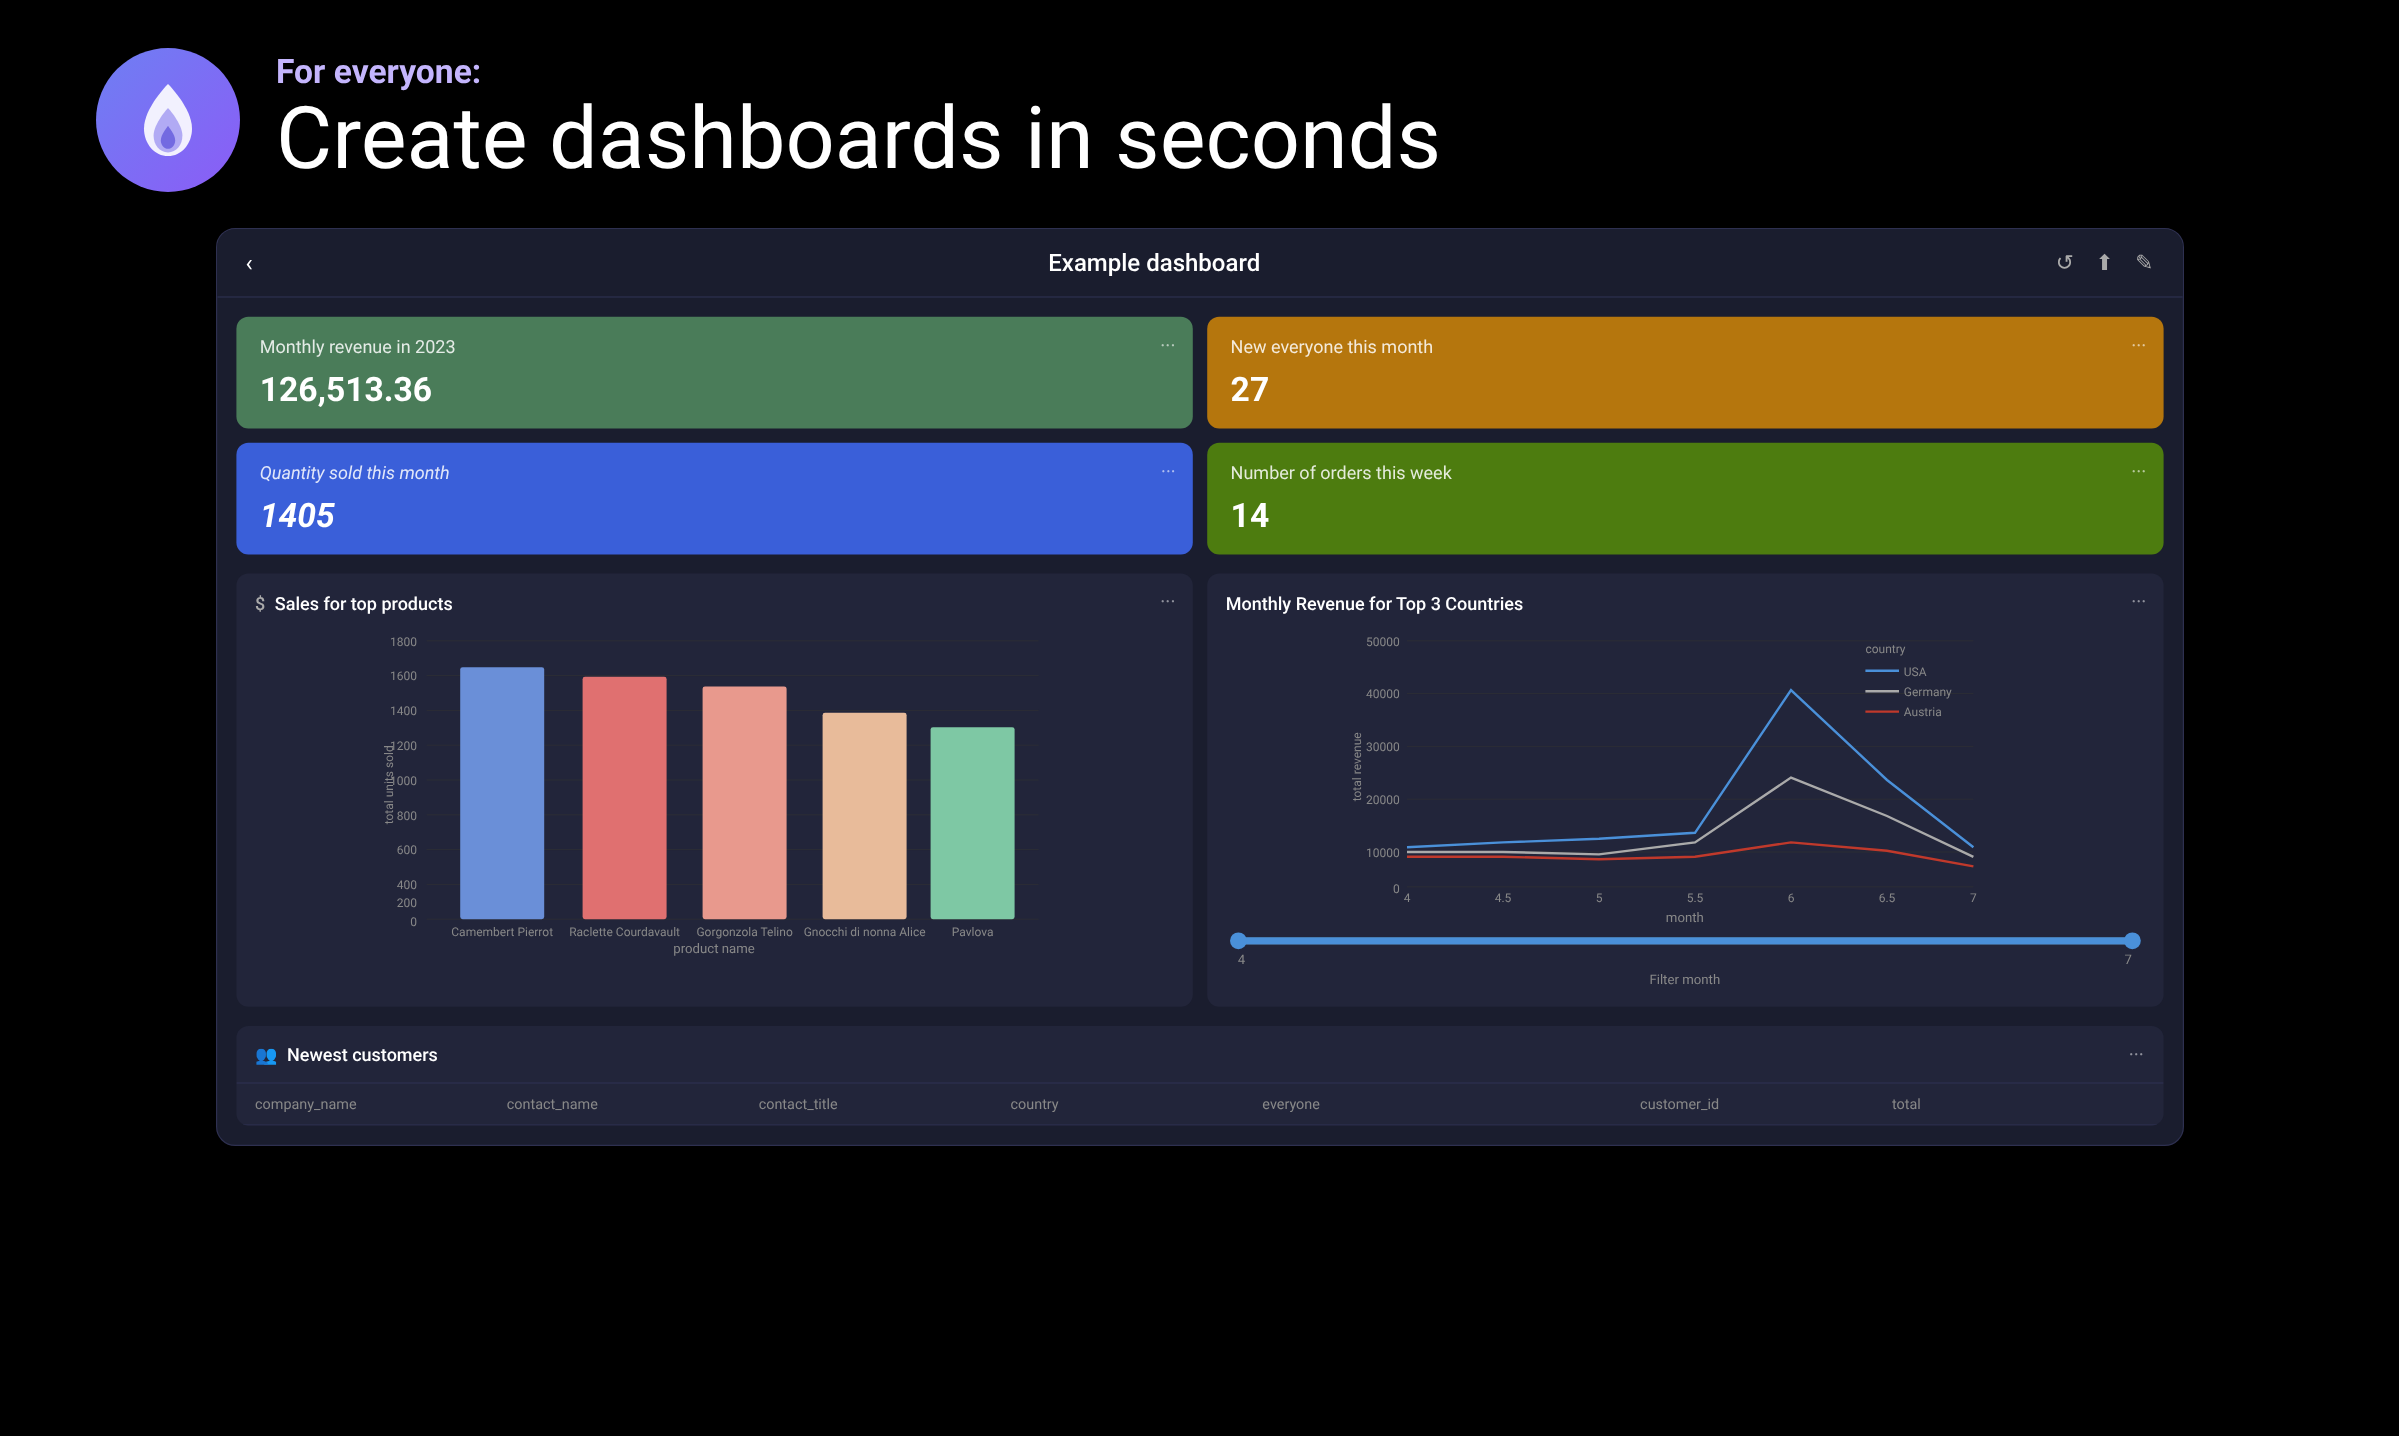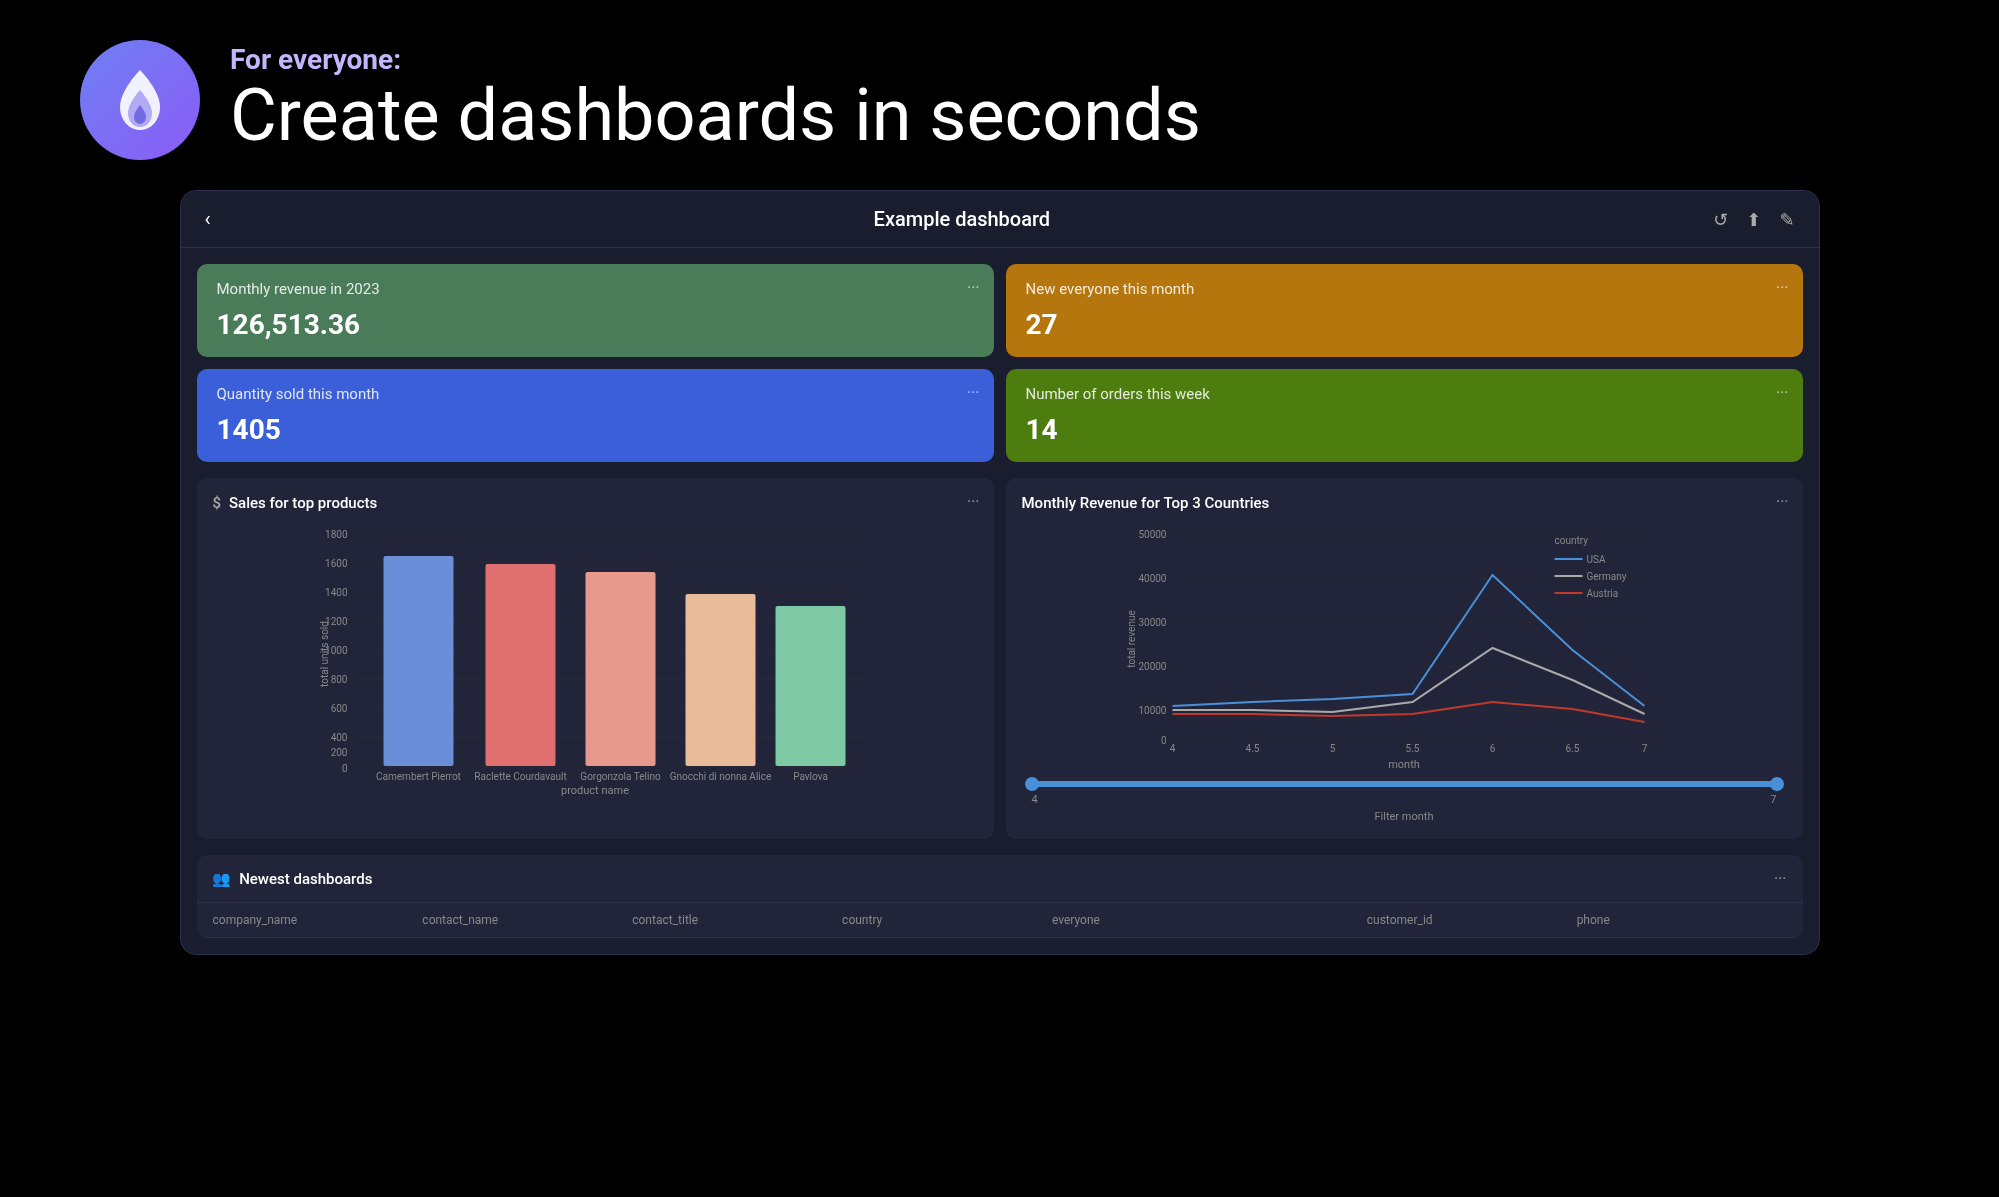--- a/index.html
+++ b/index.html
@@ -94,21 +94,21 @@
       gap: 12px;
       padding: 16px;
     }
     .kpi-card {
       border-radius: 10px;
       padding: 16px 20px;
       position: relative;
     }
     .kpi-card-green { background: #4a7c59; }
     .kpi-card-amber { background: #b5760d; }
-    .kpi-card-blue { background: #3a5fd9; }
+    .kpi-card-blue { background: #3a5fd9; font-style: italic; }
     .kpi-card-maroon { background: #4d7c0f; }
 
     .kpi-label {
       color: rgba(255,255,255,0.85);
       font-size: 15px;
       margin-bottom: 10px;
     }
     .kpi-value {
       color: #fff;
       font-size: 28px;
@@ -454,29 +454,29 @@
         <div class="slider-title">Filter month</div>
       </div>
     </div>
   </div>
 
   <div class="table-section">
     <div class="table-card">
       <div class="table-header-bar">
         <div class="table-header-title">
           <span>👥</span>
-          <span>Newest dashboards</span>
+          <span>Newest customers</span>
         </div>
         <span class="table-dots">···</span>
       </div>
       <div class="table-cols">
         <span class="table-col-header">company_name</span>
         <span class="table-col-header">contact_name</span>
         <span class="table-col-header">contact_title</span>
         <span class="table-col-header">country</span>
         <span class="table-col-header">everyone</span>
         <span class="table-col-header">customer_id</span>
-        <span class="table-col-header">phone</span>
+        <span class="table-col-header">total</span>
       </div>
     </div>
   </div>
 
 </div>
 
 </body></html>

